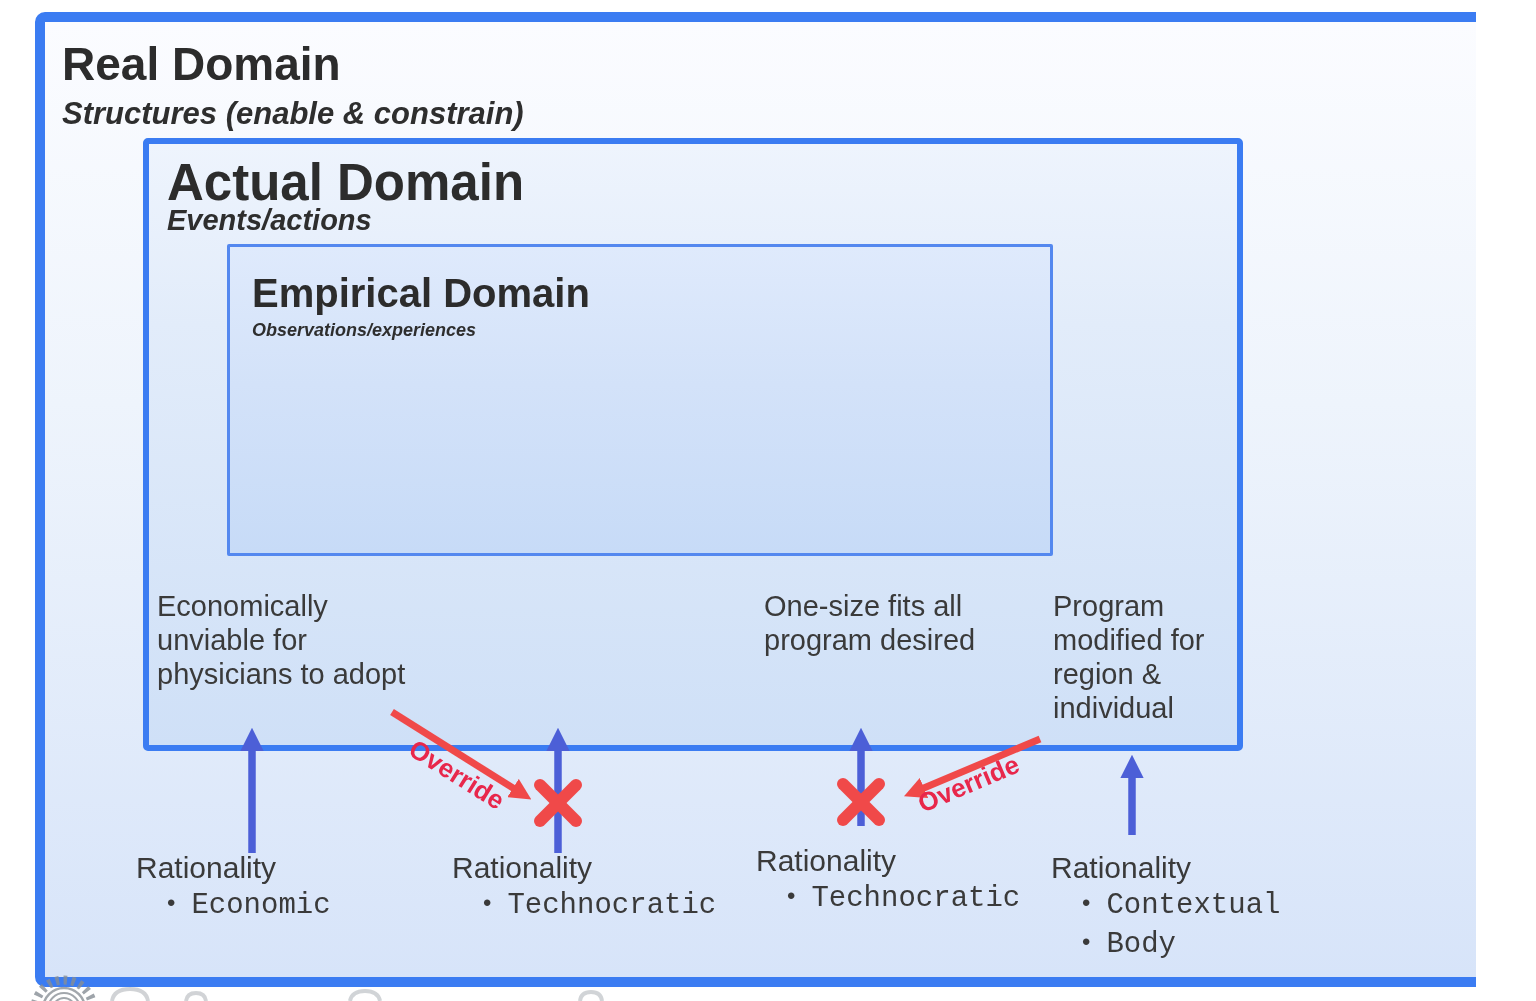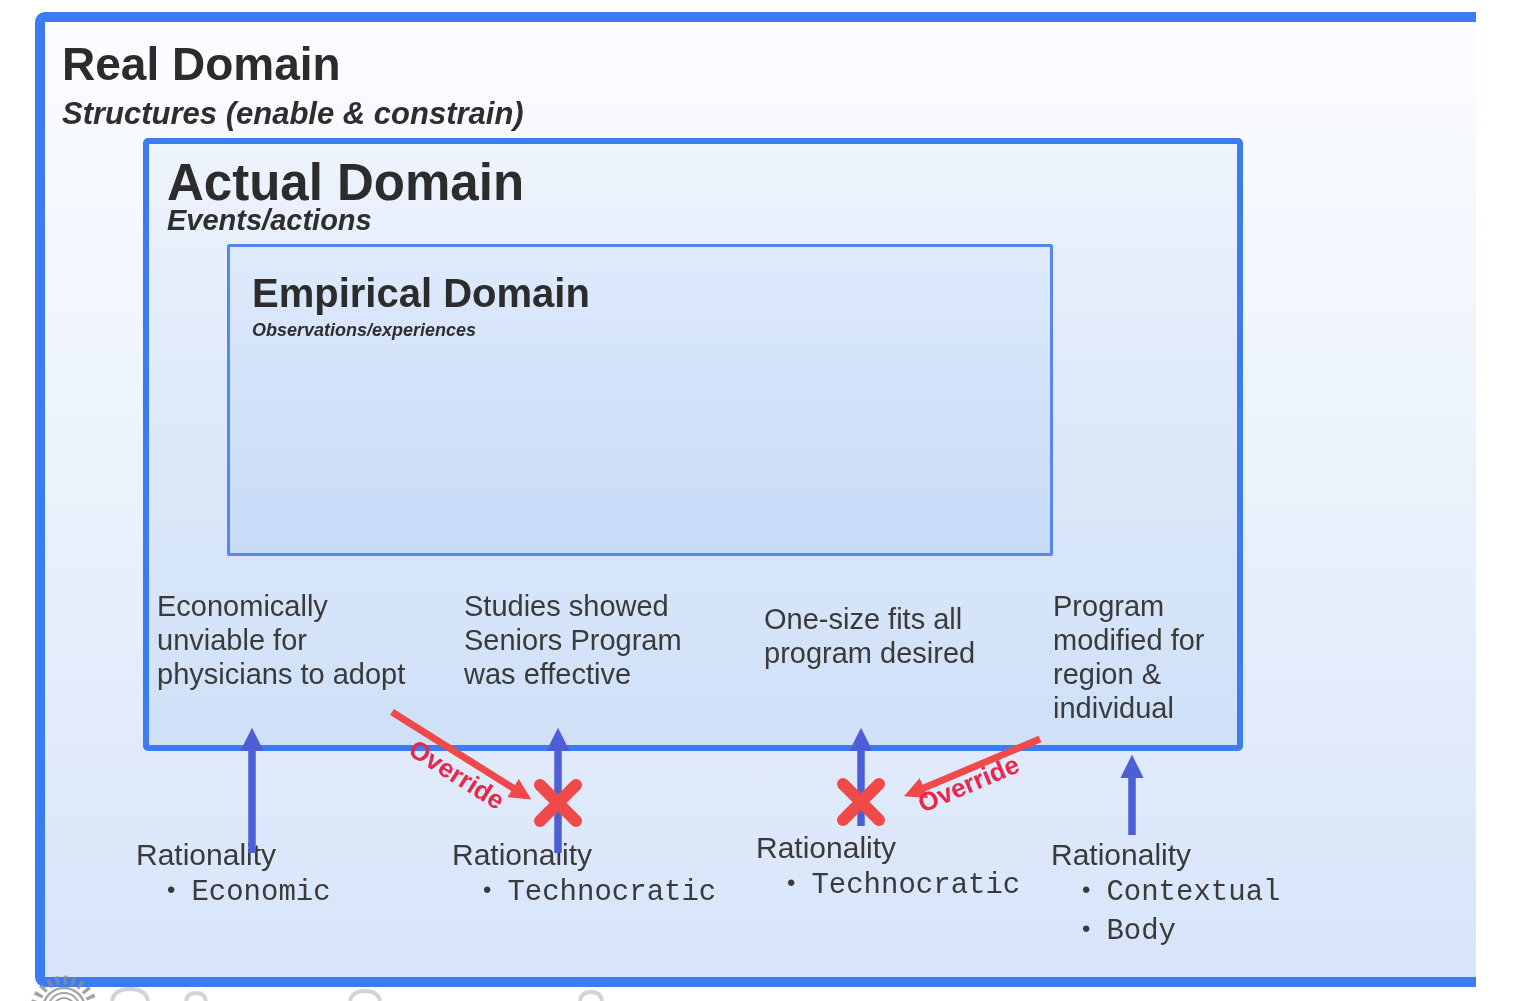--- a/index.html
+++ b/index.html
@@ -31,25 +31,25 @@
   .actual-title{left:167px;top:156px;font-size:51px;}
   .actual-sub{left:167px;top:205px;font-size:29px;}
   .emp-title{left:252px;top:272px;font-size:40px;}
   .emp-sub{left:252px;top:321px;font-size:18px;}
   
   .event{
     position:absolute;font-size:29px;line-height:34px;color:#3a3a3a;white-space:pre-line;
   }
   .event-1{left:157px;top:589px;width:310px;}
   .event-2{left:464px;top:589px;width:290px;}
-  .event-3{left:764px;top:602px;width:270px;}
+  .event-3{left:764px;top:589px;width:270px;}
   .event-4{left:1053px;top:589px;width:200px;}
   
   .rationality{position:absolute;color:#3a3a3a;}
-  .rationality .label{font-size:30px;line-height:38px;}
+  .rationality .label{font-size:30px;line-height:38px;margin-top:13px;}
   .rationality ul{margin:0;padding:0 0 0 28px;list-style:none;}
   .rationality li{font-size:29px;line-height:38px;font-family:Liberation Mono, monospace;}
   .rationality li::before{content:"\2022";font-size:24px;margin-right:13px;position:relative;top:-2px;}
   .rat-1{left:136px;top:836px;}
   .rat-2{left:452px;top:836px;}
   .rat-3{left:756px;top:829px;}
   .rat-4{left:1051px;top:836px;}
   
   .overlay{position:absolute;left:0;top:0;width:1536px;height:1001px;pointer-events:none;}
   .override-label{font-size:26px;font-weight:bold;}
@@ -68,23 +68,20 @@
   <div class="h-title actual-title">Actual Domain</div>
   <div class="h-sub actual-sub">Events/actions</div>
 
   <div class="empirical-box"></div>
   <div class="h-title emp-title">Empirical Domain</div>
   <div class="h-sub emp-sub">Observations/experiences</div>
 
   <div class="event event-1">Economically
 unviable for
 physicians to adopt</div>
-  <div class="event event-2">Studies showed
-Seniors Program
-was effective</div>
   <div class="event event-3">One-size fits all
 program desired</div>
   <div class="event event-4">Program
 modified for
 region &amp;
 individual</div>
 
   <div class="rationality rat-1">
     <div class="label">Rationality</div>
     <ul>

